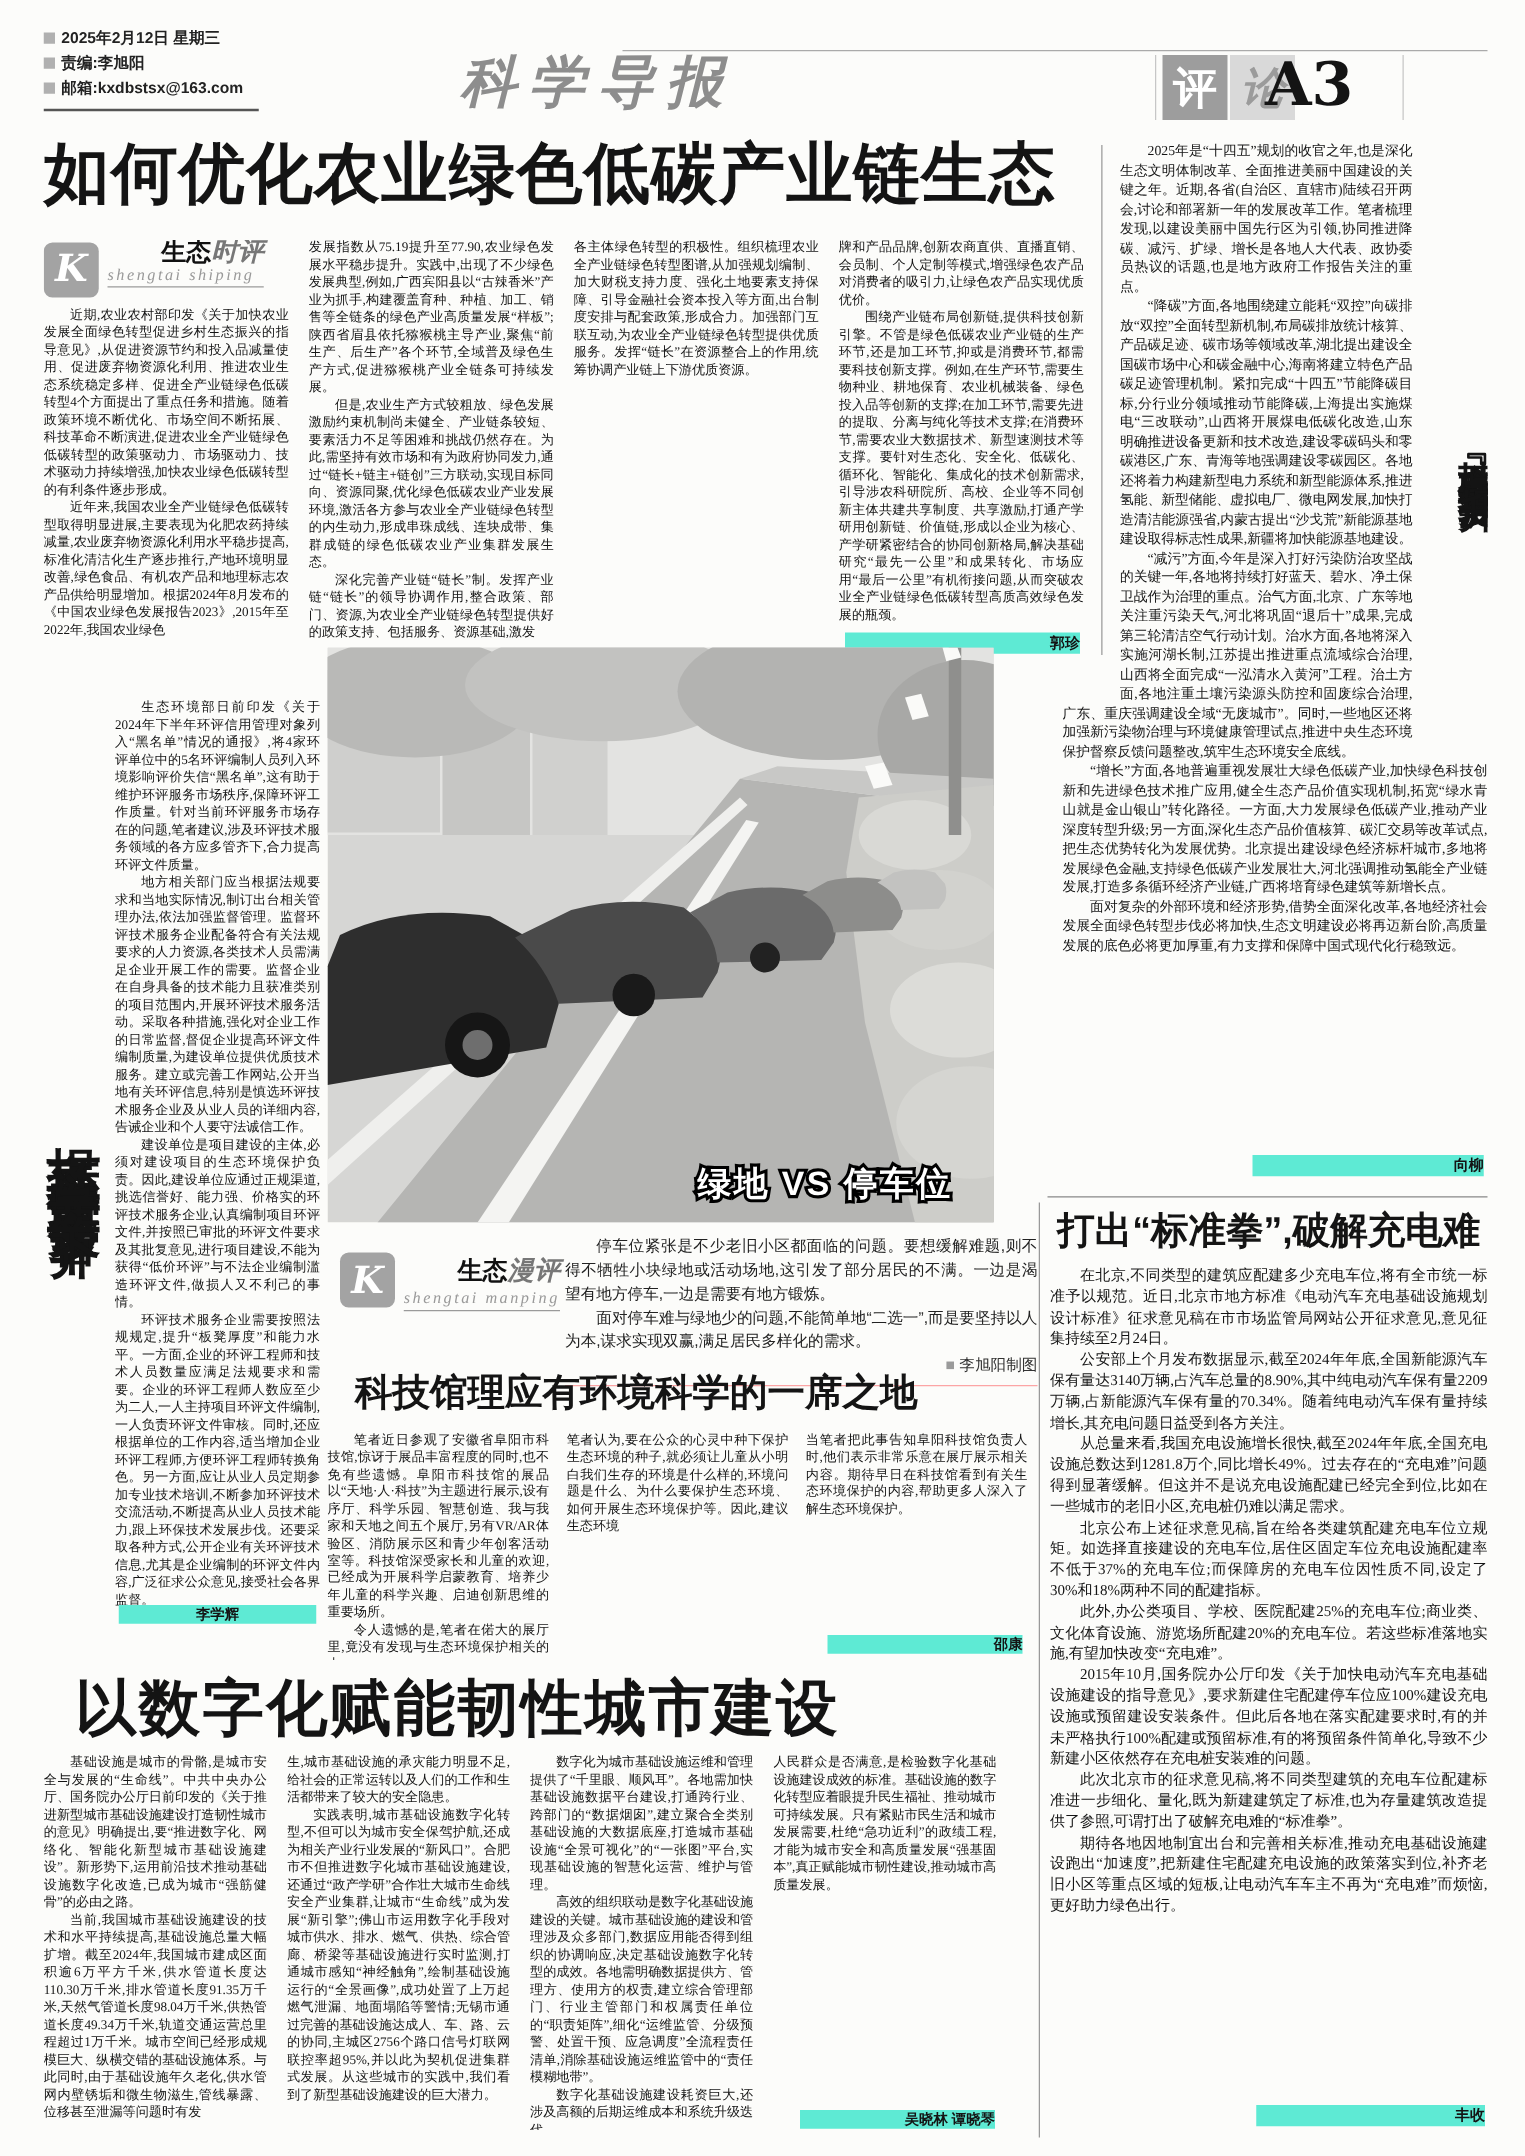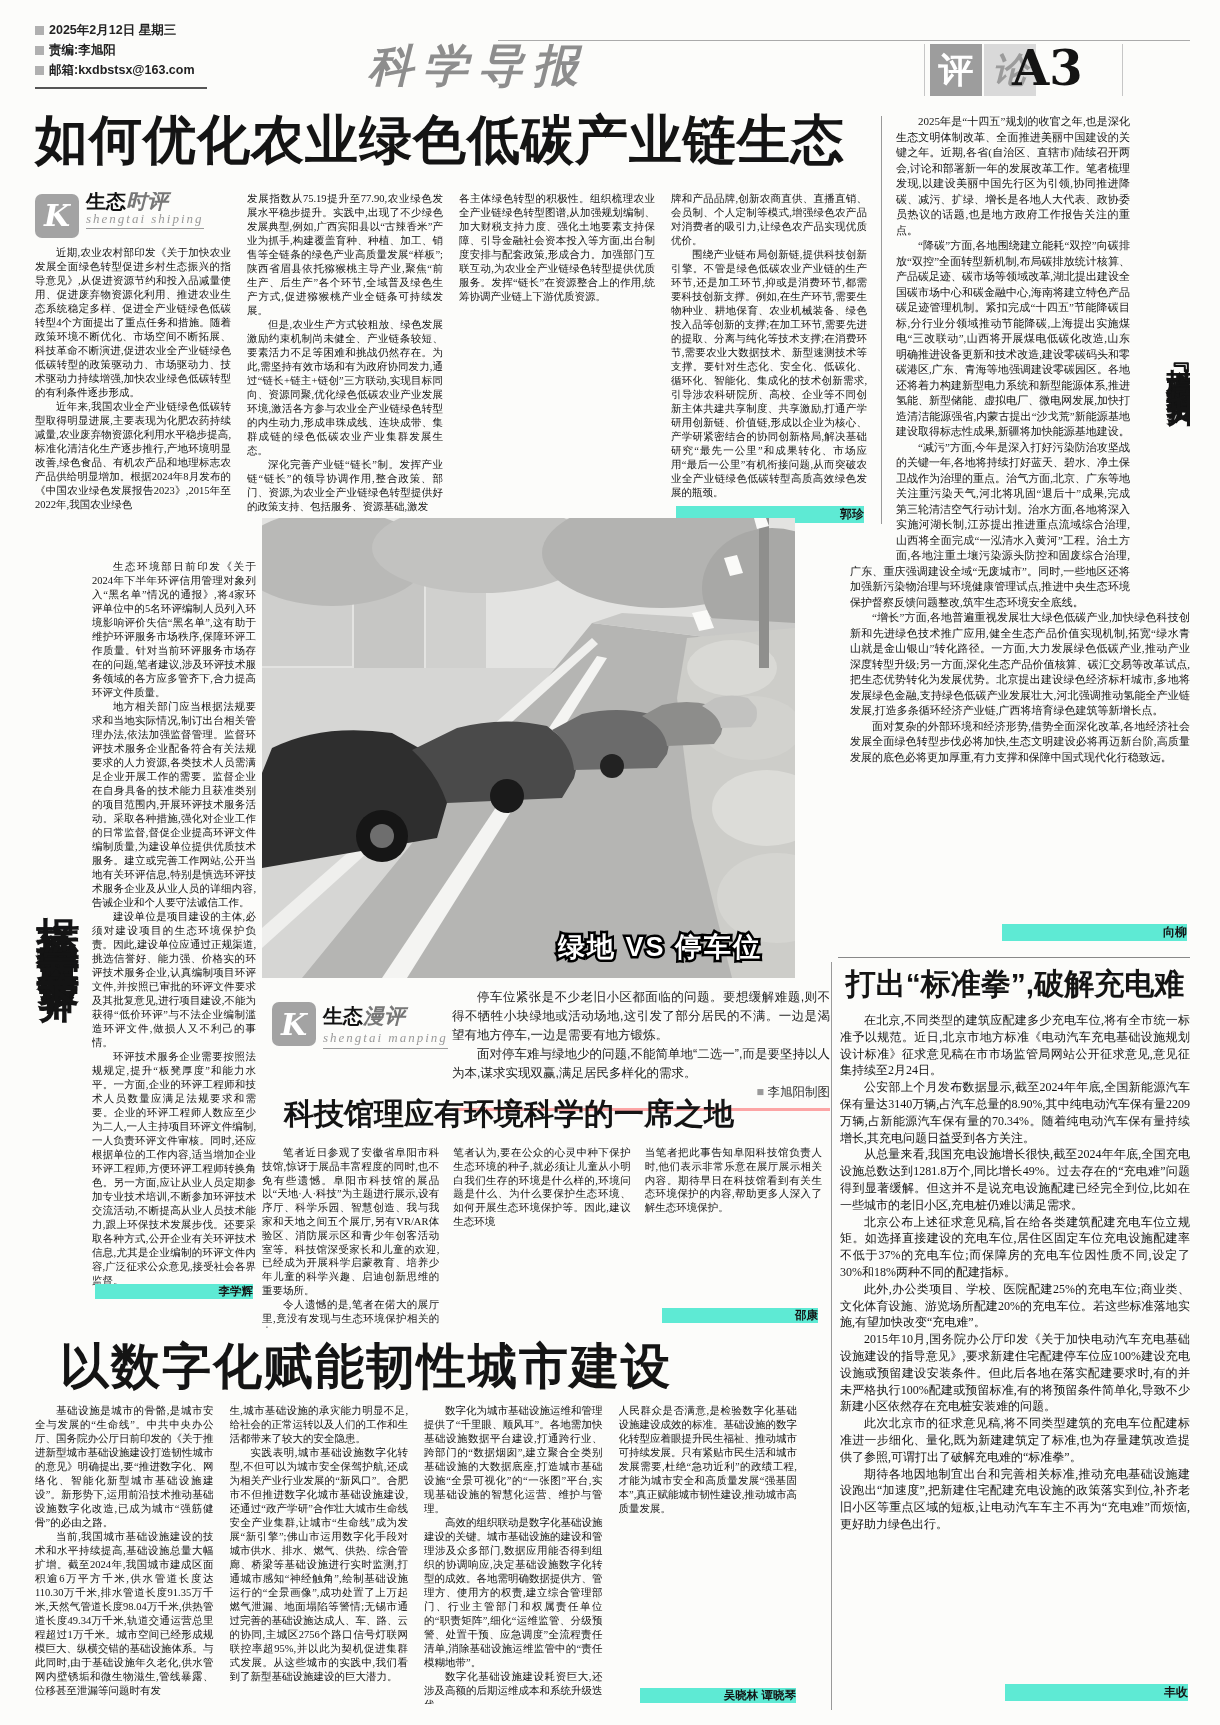--- a/index.html
+++ b/index.html
@@ -28,21 +28,21 @@
   
   .h-main{left:35px;top:110px;width:835px;font-family:"Liberation Sans","DejaVu Sans",sans-serif;
           font-size:53px;font-weight:bold;letter-spacing:1px;line-height:1.15;}
   .h-mid{font-family:"Liberation Sans","DejaVu Sans",sans-serif;font-weight:bold;}
   
   .kicker{display:flex;align-items:flex-start;gap:7px;margin:2px 0 8px 0;}
   .kbox{width:44px;height:44px;background:#a3a3a3;border-radius:7px;color:#fff;display:flex;
         align-items:center;justify-content:center;font-size:30px;font-weight:bold;
         font-family:"DejaVu Serif","Liberation Serif",serif;font-style:italic;}
   .ktxt{border-bottom:1.5px solid #9a9a9a;padding-bottom:2px;}
-  .ktxt .cn1{font-family:"Liberation Sans","DejaVu Sans",sans-serif;font-weight:bold;font-size:20px;color:#111;}
+  .ktxt .cn1{font-family:"Liberation Sans","DejaVu Sans",sans-serif;font-weight:bold;font-size:20px;color:#111;margin-left:43px;}
   .ktxt .cn2{font-size:21px;font-style:italic;color:#777;font-weight:bold;text-align:right;}
   .ktxt .py{font-size:13px;font-style:italic;color:#999;letter-spacing:2px;}
   
   .cols{display:flex;}
   .ncol{flex:1;overflow:hidden;}
   .a1cols{left:35px;top:192px;width:832px;height:334px;gap:16px;font-size:10.5px;line-height:14px;}
   .a2block{left:850px;top:114px;width:340px;height:838px;font-size:11px;line-height:15.5px;overflow:hidden;}
   .a2spacer{float:left;width:46px;height:438px;}
   .vh{writing-mode:vertical-rl;font-family:"Liberation Sans","DejaVu Sans",sans-serif;font-weight:bold;text-align:center;}
   .a2vh{float:right;width:54px;height:480px;font-size:32px;letter-spacing:2px;margin:2px 0 6px 6px;}
@@ -50,21 +50,21 @@
   .a3body{left:92px;top:560px;width:164px;height:742px;font-size:10.5px;line-height:14px;overflow:hidden;}
   .dzhead{left:840px;top:964px;width:350px;font-size:30px;text-align:center;letter-spacing:0px;}
   .dzbody{left:840px;top:1012px;width:350px;height:666px;font-size:12px;line-height:16.8px;overflow:hidden;}
   .kjhead{left:262px;top:1094px;width:580px;font-size:30px;padding-left:22px;}
   .kjcols{left:262px;top:1146px;width:560px;height:182px;gap:14px;font-size:10.5px;line-height:13.8px;}
   .szhead{left:35px;top:1334px;width:720px;font-size:49px;padding-left:25px;letter-spacing:2px;}
   .szcols{left:35px;top:1404px;width:762px;height:300px;gap:16px;font-size:10.5px;line-height:14px;}
   .byline{font-weight:bold;text-align:right;background:#5eead4;font-family:"Liberation Sans","DejaVu Sans",sans-serif;}
   
   .caption{left:452px;top:988px;width:378px;font-family:"Liberation Sans","DejaVu Sans",sans-serif;
-           font-size:12.5px;line-height:19px;border-bottom:3px solid #fca5a5;padding-bottom:6px;color:#222;}
+           font-size:12.5px;line-height:19px;border-bottom:1px solid #fca5a5;padding-bottom:6px;color:#222;}
   .caption .credit{text-align:right;text-indent:0;color:#333;}
   .caption .credit .csq{color:#9a9a9a;}
   svg text{font-family:"Liberation Sans","DejaVu Sans",sans-serif;}
 </style>
 </head>
 <body>
 
 <div class="page">
 
   <div class="abs hdr-left">
@@ -133,21 +133,21 @@
   </div>
   <div class="abs byline" style="left:1002px;top:924px;width:185px;font-size:12px;">向柳</div>
 
   <div class="abs vh a3vh">提高环评文件质量需要多管齐下</div>
   <div class="abs a3body">
       <p>生态环境部日前印发《关于2024年下半年环评信用管理对象列入“黑名单”情况的通报》,将4家环评单位中的5名环评编制人员列入环境影响评价失信“黑名单”,这有助于维护环评服务市场秩序,保障环评工作质量。针对当前环评服务市场存在的问题,笔者建议,涉及环评技术服务领域的各方应多管齐下,合力提高环评文件质量。</p>
       <p>地方相关部门应当根据法规要求和当地实际情况,制订出台相关管理办法,依法加强监督管理。监督环评技术服务企业配备符合有关法规要求的人力资源,各类技术人员需满足企业开展工作的需要。监督企业在自身具备的技术能力且获准类别的项目范围内,开展环评技术服务活动。采取各种措施,强化对企业工作的日常监督,督促企业提高环评文件编制质量,为建设单位提供优质技术服务。建立或完善工作网站,公开当地有关环评信息,特别是慎选环评技术服务企业及从业人员的详细内容,告诫企业和个人要守法诚信工作。</p>
       <p>建设单位是项目建设的主体,必须对建设项目的生态环境保护负责。因此,建设单位应通过正规渠道,挑选信誉好、能力强、价格实的环评技术服务企业,认真编制项目环评文件,并按照已审批的环评文件要求及其批复意见,进行项目建设,不能为获得“低价环评”与不法企业编制滥造环评文件,做损人又不利己的事情。</p>
       <p>环评技术服务企业需要按照法规规定,提升“板凳厚度”和能力水平。一方面,企业的环评工程师和技术人员数量应满足法规要求和需要。企业的环评工程师人数应至少为二人,一人主持项目环评文件编制,一人负责环评文件审核。同时,还应根据单位的工作内容,适当增加企业环评工程师,方便环评工程师转换角色。另一方面,应让从业人员定期参加专业技术培训,不断参加环评技术交流活动,不断提高从业人员技术能力,跟上环保技术发展步伐。还要采取各种方式,公开企业有关环评技术信息,尤其是企业编制的环评文件内容,广泛征求公众意见,接受社会各界监督。</p>
     </div>
-  <div class="abs byline" style="left:95px;top:1284px;width:158px;font-size:11.5px;">李学辉</div>
+  <div class="abs byline" style="left:95px;top:1284px;width:158px;font-size:11.5px;text-align:center;">李学辉</div>
 
   <svg class="abs" style="left:262px;top:518px;" width="533" height="460" viewBox="0 0 533 460">
     <rect x="0" y="0" width="533" height="460" fill="#d6d6d4"></rect>
     <rect x="0" y="0" width="533" height="150" fill="#e3e3e1"></rect>
 
     <rect x="0" y="18" width="90" height="130" fill="#cfcfcd"></rect>
     <rect x="92" y="40" width="70" height="110" fill="#c6c6c4"></rect>
     <rect x="164" y="55" width="60" height="95" fill="#d0d0ce"></rect>
 
     <ellipse cx="70" cy="40" rx="95" ry="48" fill="#b9b9b7"></ellipse>

